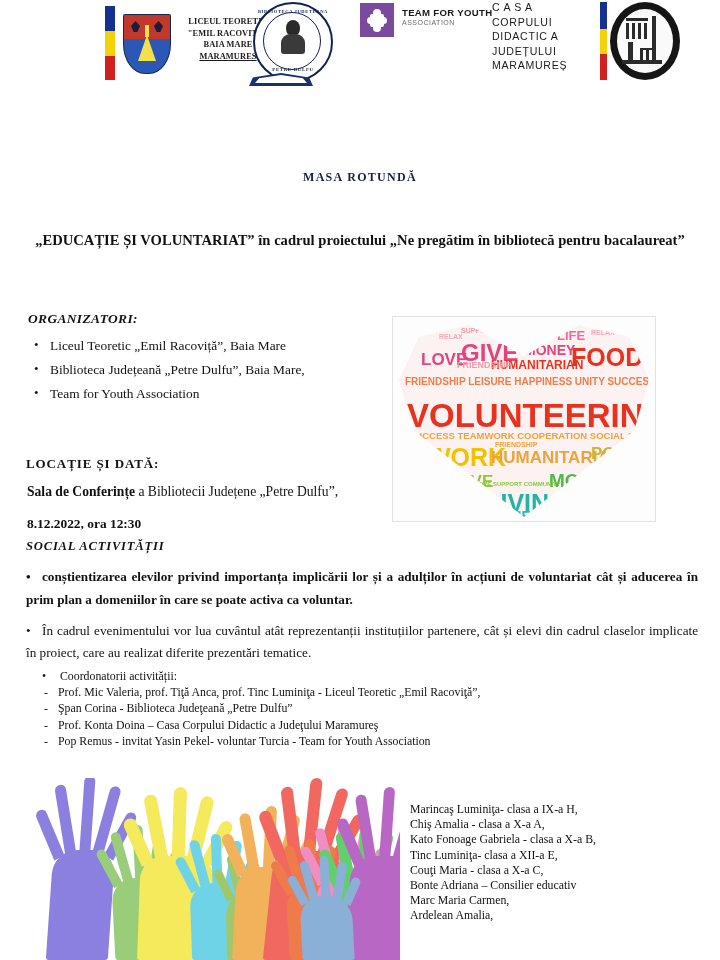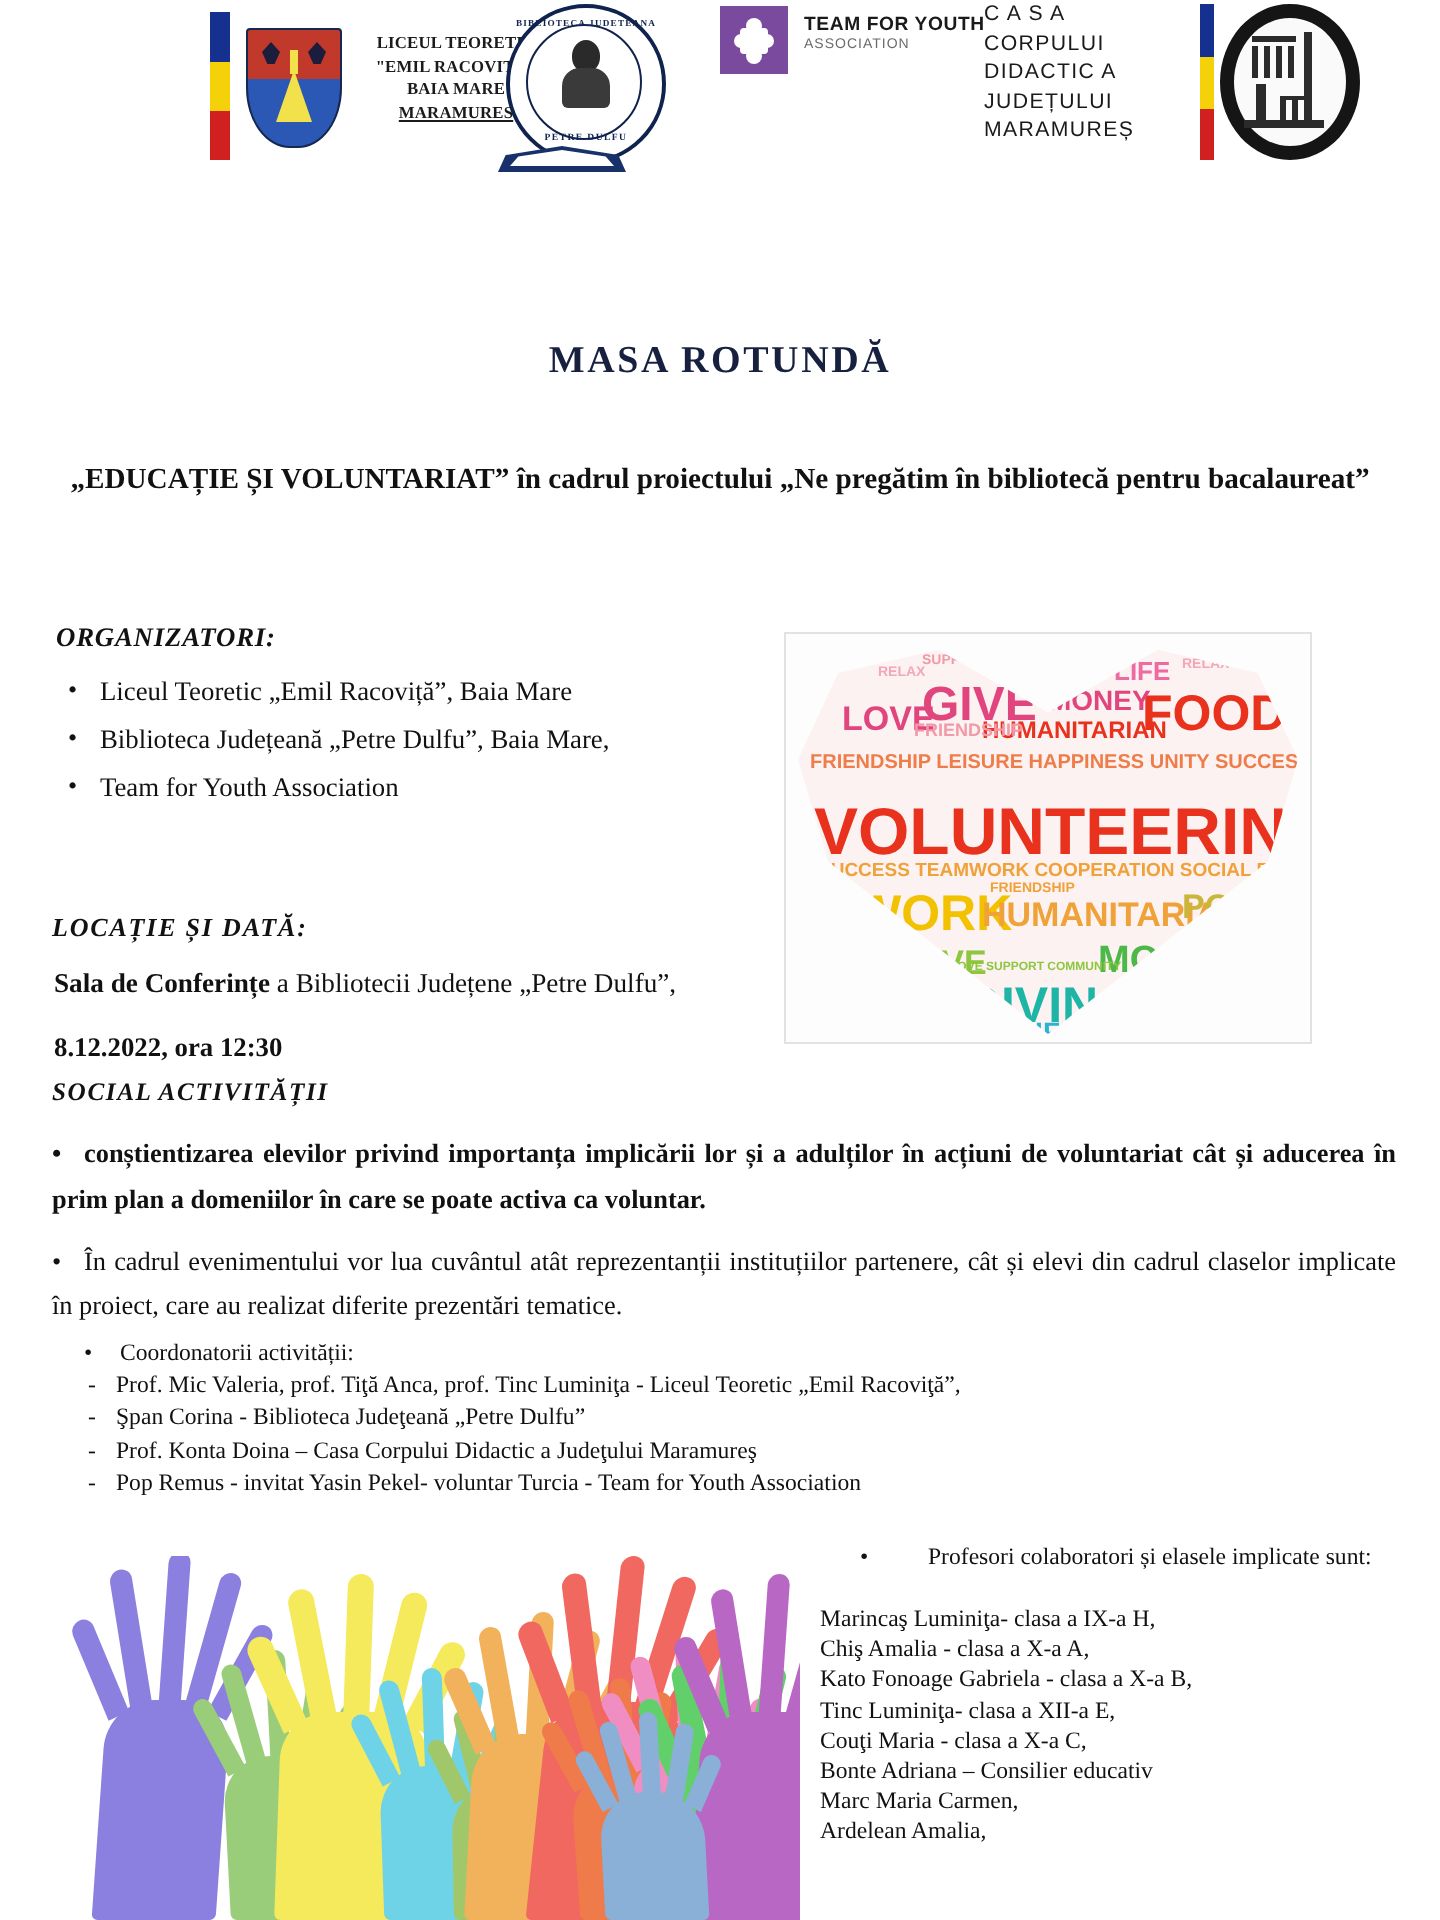--- a/index.html
+++ b/index.html
@@ -90,34 +90,34 @@
   .b5{left:34px;top:21px;width:3px;height:16px;}
   .b6{left:42px;top:14px;width:4px;height:44px;}
   .b7{left:18px;top:40px;width:5px;height:22px;}
   .b8{left:30px;top:46px;width:16px;height:14px;}
   .b9{left:33px;top:48px;width:3px;height:12px;background:#fafafa;}
   .b10{left:39px;top:48px;width:3px;height:12px;background:#fafafa;}
   .b11{left:12px;top:58px;width:40px;height:4px;}
 
   
   .doc-title{position:absolute;left:0;top:170px;width:720px;text-align:center;
-    font-size:19px;font-weight:bold;letter-spacing:1.3px;color:#17213f;}
+    font-size:12px;font-weight:bold;letter-spacing:1.3px;color:#17213f;}
   .doc-subtitle{position:absolute;left:30px;top:228px;width:660px;text-align:center;
     font-size:14.6px;font-weight:bold;line-height:24px;color:#111111;}
 
   .h-organizatori{position:absolute;left:28px;top:311px;font-size:13.4px;
     font-weight:bold;font-style:italic;letter-spacing:.4px;color:#121212;}
   .org-list{position:absolute;left:30px;top:334px;width:360px;margin:0;padding:0;
     list-style:none;}
   .org-list li{position:relative;padding-left:20px;font-size:13.4px;line-height:24px;
     color:#111111;}
   .org-list li::before{content:"\2022";position:absolute;left:4px;top:-1px;font-size:13px;}
 
   .h-locatie{position:absolute;left:26px;top:456px;font-size:13px;font-weight:bold;
-    font-style:italic;letter-spacing:.9px;color:#121212;}
+    letter-spacing:.9px;color:#121212;}
   .locatie-line{position:absolute;left:27px;top:484px;width:380px;font-size:13.6px;
     color:#111111;}
   .locatie-line b{font-weight:bold;}
   .data-line{position:absolute;left:27px;top:516px;font-size:13.4px;font-weight:bold;
     color:#111111;}
 
   .h-scop{position:absolute;left:26px;top:539px;font-size:12.6px;font-weight:bold;
     font-style:italic;letter-spacing:.8px;color:#121212;}
 
   .scop-b1{position:absolute;left:26px;top:565px;width:672px;font-size:13.2px;
@@ -382,21 +382,20 @@
       <div class="hand" style="left: 300px; width: 52px; height: 104px; transform: skewX(3deg);">
         <div class="palm" style="height: 64px; background: rgb(138, 176, 216); border-radius: 24px 24px 3px 3px;"></div>
         <div class="fing" style="left: 1px; bottom: 56px; width: 9px; height: 31px; background: rgb(138, 176, 216); transform: rotate(-26deg); transform-origin: 50% 100%;"></div>
         <div class="fing" style="left: 11px; bottom: 56px; width: 9px; height: 44px; background: rgb(138, 176, 216); transform: rotate(-13deg); transform-origin: 50% 100%;"></div>
         <div class="fing" style="left: 22px; bottom: 56px; width: 9px; height: 48px; background: rgb(138, 176, 216); transform: rotate(0deg); transform-origin: 50% 100%;"></div>
         <div class="fing" style="left: 32px; bottom: 56px; width: 9px; height: 43px; background: rgb(138, 176, 216); transform: rotate(12deg); transform-origin: 50% 100%;"></div>
         <div class="fing" style="left: 42px; bottom: 56px; width: 9px; height: 29px; background: rgb(138, 176, 216); transform: rotate(26deg); transform-origin: 50% 100%;"></div>
       </div>
     </div>
 
-  <div class="prof-head"><span class="bull">•</span><span>Profesori colaboratori și elasele implicate sunt:</span></div>
   <ul class="prof-list">
     <li>Marincaş Luminiţa- clasa a IX-a H,</li>
     <li>Chiş Amalia - clasa a X-a A,</li>
     <li>Kato Fonoage Gabriela - clasa a X-a B,</li>
     <li>Tinc Luminiţa- clasa a XII-a E,</li>
     <li>Couţi Maria - clasa a X-a C,</li>
     <li>Bonte Adriana – Consilier educativ</li>
     <li>Marc Maria Carmen,</li>
     <li>Ardelean Amalia,</li>
   </ul>

